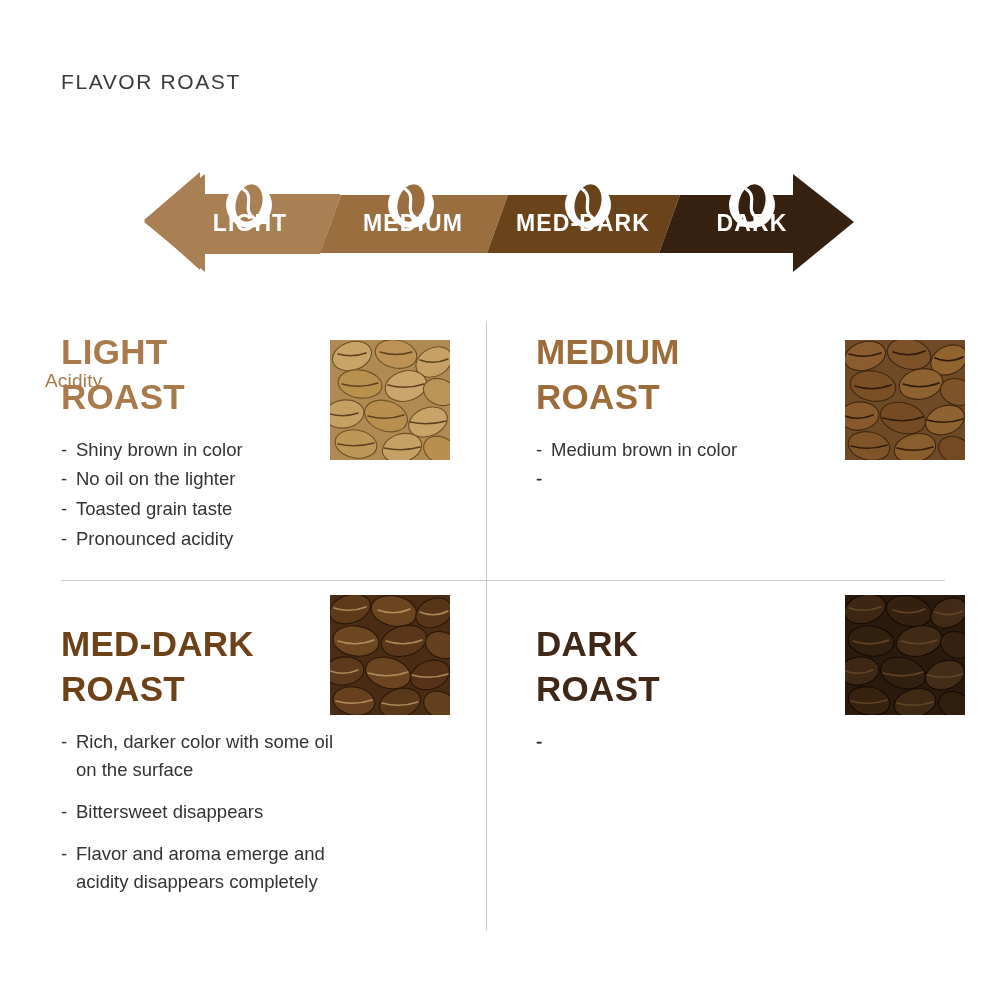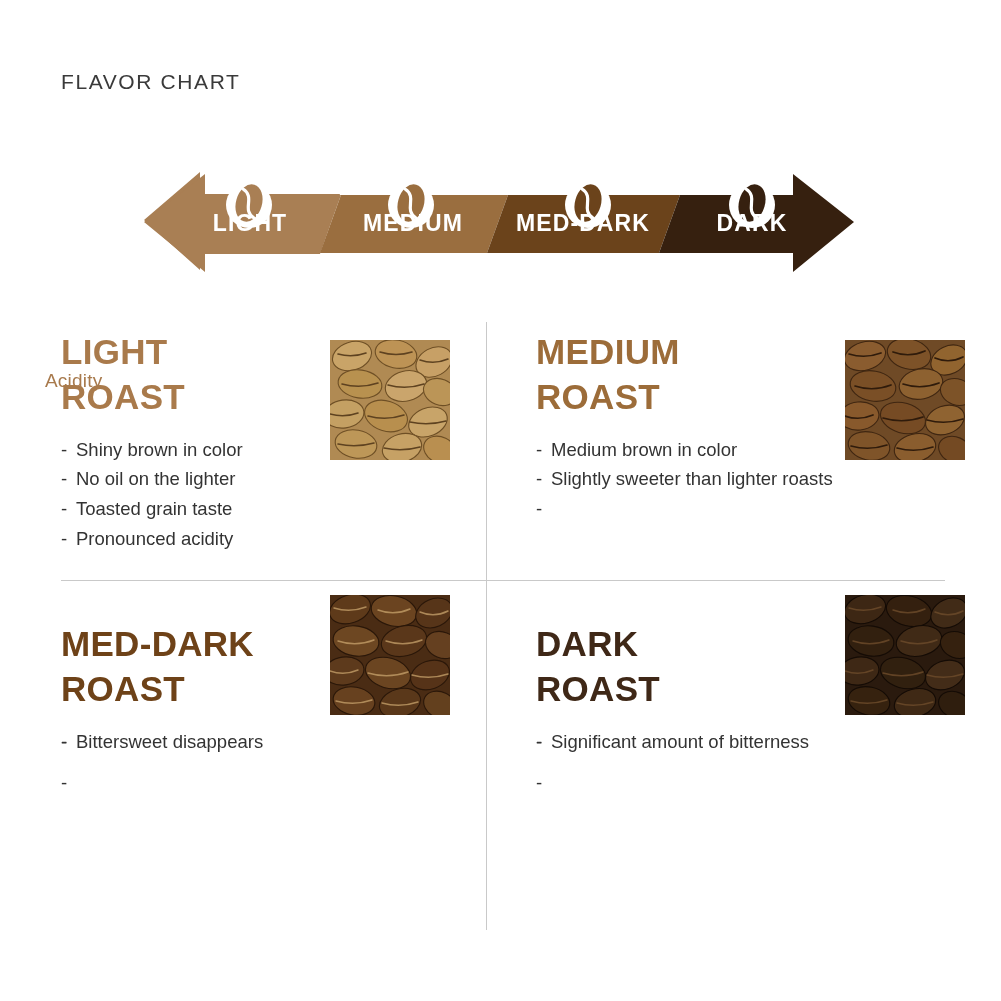--- a/index.html
+++ b/index.html
@@ -135,21 +135,21 @@
   }
   #photo-light   { left: 330px; top: 340px; }
   #photo-medium  { left: 845px; top: 340px; }
   #photo-meddark { left: 330px; top: 595px; }
   #photo-dark    { left: 845px; top: 595px; }
   .bean-photo svg { display: block; }
 </style>
 </head>
 <body>
 
-<div id="page-title">FLAVOR CHART</div>
+<div id="page-title">FLAVOR ROAST</div>
 
 <div id="scale-band">
 
   <div id="acidity-label">Acidity</div>
 
   <div id="bitterness-label">Bitterness</div>
 
   <svg id="arrow-svg" width="1001" height="120" viewBox="0 0 1001 120">
     <defs>
 
@@ -211,41 +211,41 @@
     <li><span class="dash">-</span><span>Toasted grain taste</span></li>
     <li><span class="dash">-</span><span>Pronounced acidity</span></li>
   </ul>
 </div>
 
 <div class="quad" id="quad-medium">
   <h2 class="roast-heading">MEDIUM
 ROAST</h2>
   <ul class="bullet-list">
     <li><span class="dash">-</span><span>Medium brown in color</span></li>
-    <li><span class="dash">-</span><span>Slightly sweeter than lighter roasts</span></li>
+    <li><span class="dash">-</span></li>
     <li><span class="dash">-</span></li>
   </ul>
 </div>
 
 <div class="quad" id="quad-meddark">
   <h2 class="roast-heading">MED-DARK
 ROAST</h2>
   <ul class="bullet-list spaced" style="width:290px;">
-    <li><span class="dash">-</span></li>
+    <li><span class="dash">-</span><span>Rich, darker color with some oil on the surface</span></li>
     <li><span class="dash">-</span><span>Bittersweet disappears</span></li>
-    <li><span class="dash">-</span></li>
+    <li><span class="dash">-</span><span>Flavor and aroma emerge and acidity disappears completely</span></li>
   </ul>
 </div>
 
 <div class="quad" id="quad-dark">
   <h2 class="roast-heading">DARK
 ROAST</h2>
   <ul class="bullet-list spaced" style="width:380px;">
     <li><span class="dash">-</span></li>
-    <li><span class="dash">-</span><span>Significant amount of bitterness</span></li>
+    <li><span class="dash">-</span></li>
     <li><span class="dash">-</span></li>
   </ul>
 </div>
 
 <div class="bean-photo" id="photo-light">
   <svg width="120" height="120" viewBox="0 0 120 120">
     <rect width="120" height="120" fill="#b08a53"></rect>
     <g stroke="#6e4f25" stroke-width="1.1">
       <ellipse cx="22" cy="16" rx="20" ry="14" fill="#c9a468" transform="rotate(-18 22 16)"></ellipse>
       <ellipse cx="66" cy="14" rx="21" ry="14" fill="#bd9355" transform="rotate(12 66 14)"></ellipse>

